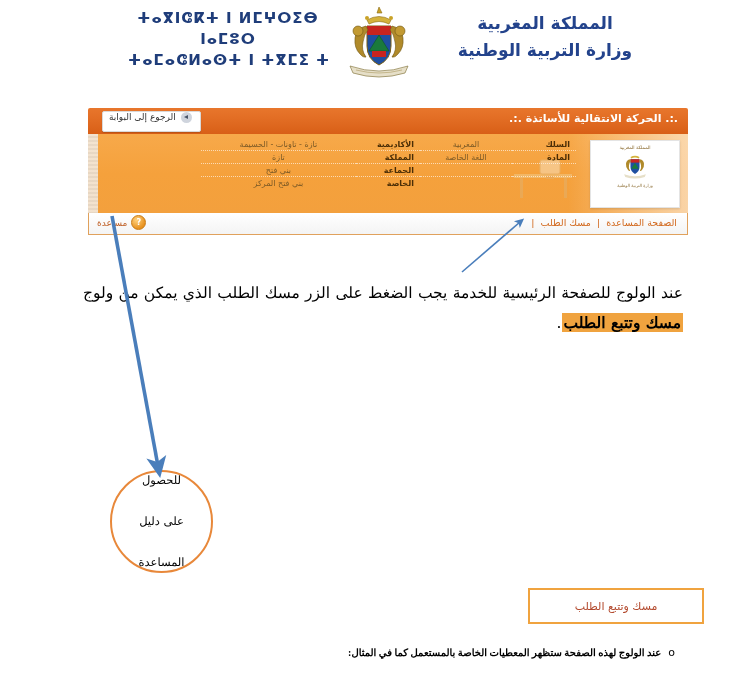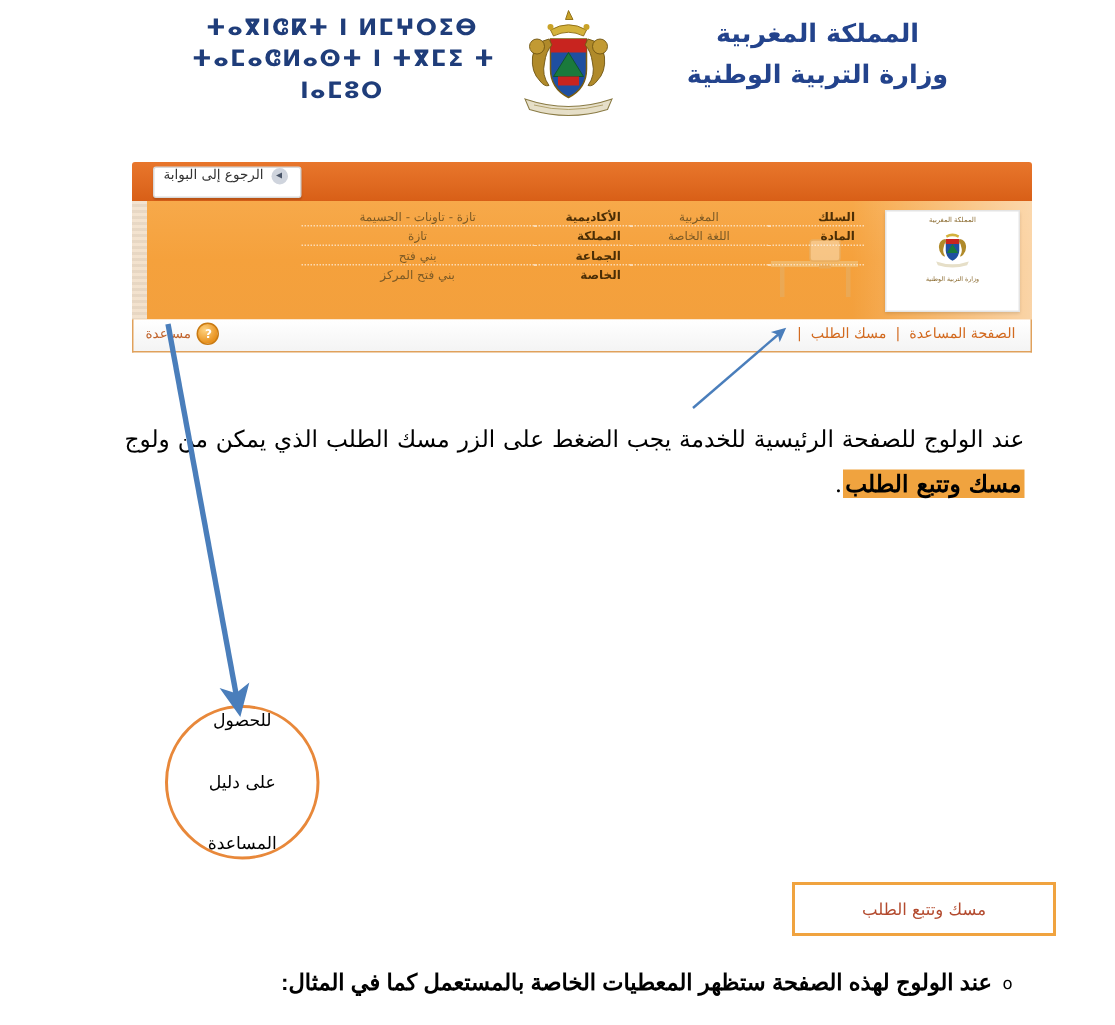--- a/index.html
+++ b/index.html
@@ -194,37 +194,37 @@
 
   
   .bullet-line{
     position:absolute;right:68px;top:646px;width:560px;
     direction:rtl;display:flex;align-items:center;gap:7px;justify-content:flex-start;
   }
   .bullet-o{
     font-family:"DejaVu Sans", sans-serif;font-size:11px;color:#000;
   }
   .bullet-txt{
-    font-family:Liberation Sans, sans-serif;font-size:15px;color:#000;
+    font-family:Liberation Serif, serif;font-size:10px;color:#000;
     font-weight:bold;white-space:nowrap;
   }
 
   svg.overlay{position:absolute;left:0;top:0;width:743px;height:683px;pointer-events:none;}
 </style>
 </head>
 <body>
 
 <div class="page">
 
   <div class="letterhead">
 
     <div class="tifinagh">
       <span>ⵜⴰⴳⵏⵛⴽⵜ ⵏ ⵍⵎⵖⵔⵉⴱ</span>
+      <span>ⵏⴰⵎⵓⵔ</span>
       <span>ⵜⴰⵎⴰⵛⵍⴰⵙⵜ ⵏ ⵜⴳⵎⵉ ⵜ</span>
-      <span>ⵏⴰⵎⵓⵔ</span>
     </div>
 
     <svg class="crest-top" viewBox="0 0 86 80">
 
       <path d="M43 3 L46 9 L41 9 Z" fill="#c9a227" stroke="#8a6a12" stroke-width=".6"></path>
       <path d="M31 16 q12 -7 24 0 l-2 4 q-10 -5 -20 0 Z" fill="#d4b23c" stroke="#8a6a12" stroke-width=".6"></path>
       <circle cx="31" cy="14" r="2" fill="#c9a227"></circle>
       <circle cx="55" cy="14" r="2" fill="#c9a227"></circle>
 
       <path d="M31 22 h24 v20 q0 13 -12 19 q-12 -6 -12 -19 Z" fill="#1f4fa0" stroke="#7a5d11" stroke-width="1"></path>
@@ -243,20 +243,21 @@
 
     <div class="arabic-state">
       <span>المملكة المغربية</span>
       <span>وزارة التربية الوطنية</span>
     </div>
   </div>
 
   <div class="app">
 
     <div class="app-titlebar">
+      <div class="app-title">.:. الحركة الانتقالية للأساتذة .:.</div>
       <div class="portal-btn">
         <span class="back-ico"></span>
         <span class="lbl">الرجوع إلى البوابة</span>
       </div>
     </div>
 
     <div class="info-band">
       <div class="band-stripe"></div>
       <div class="band-gradient-right"></div>
 

